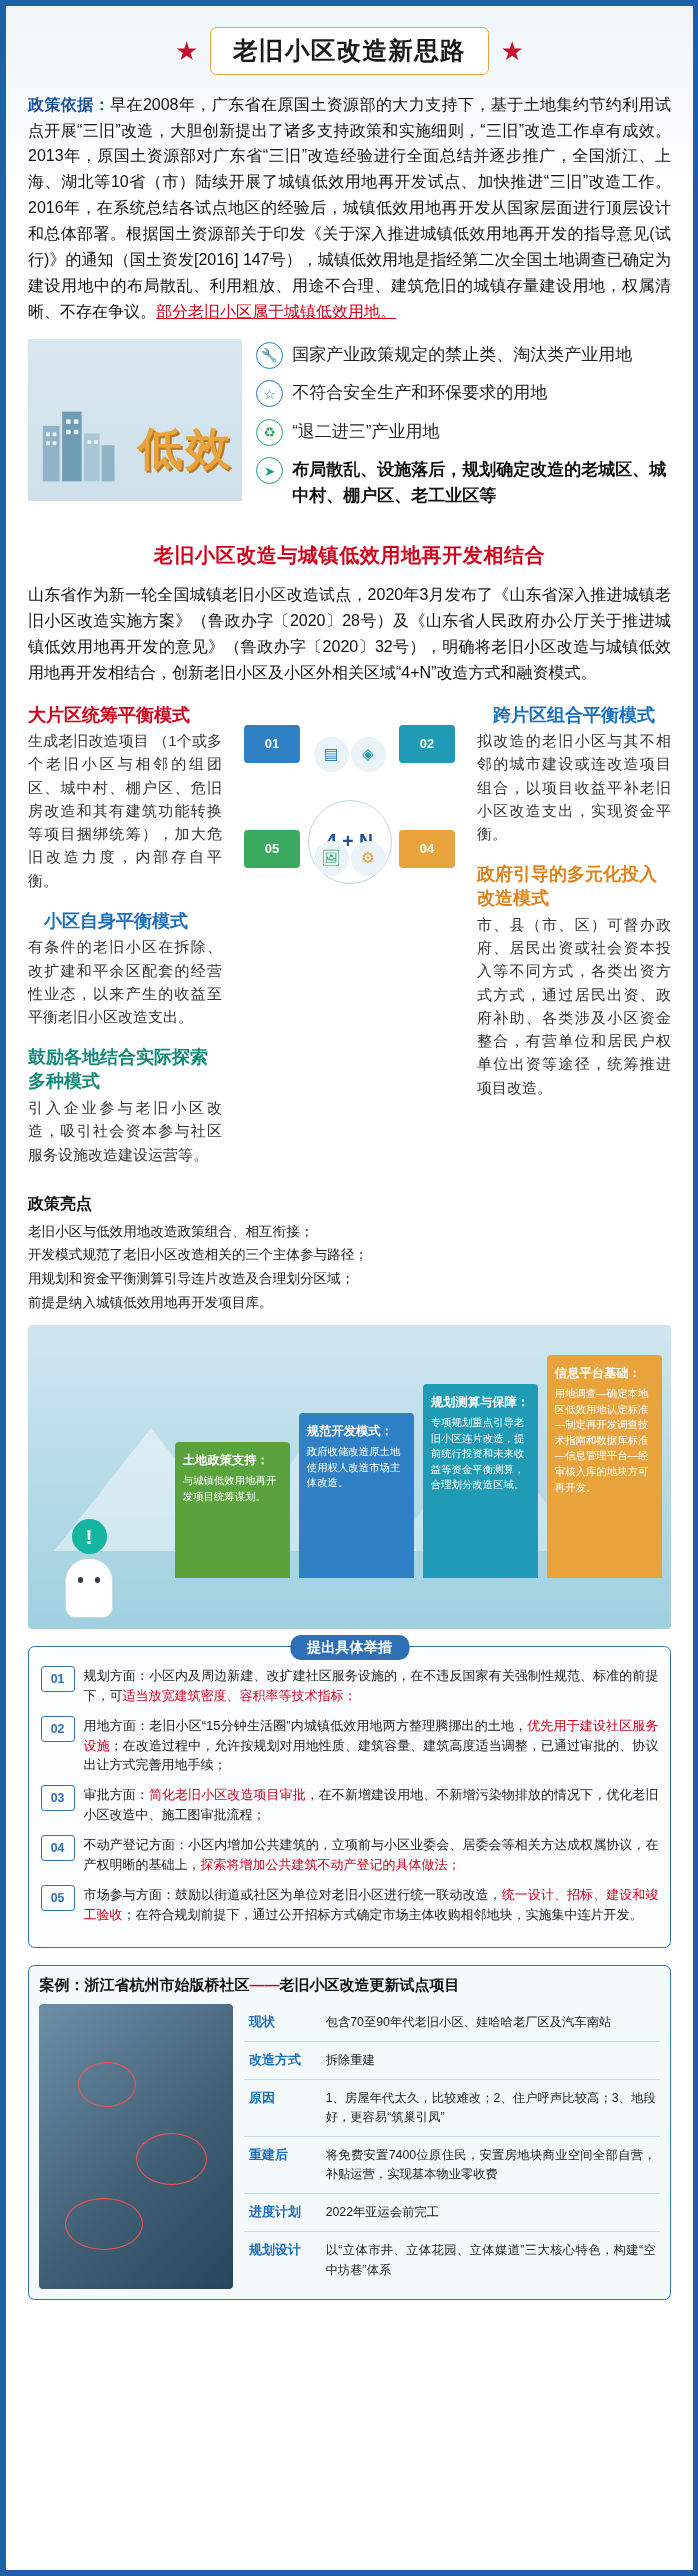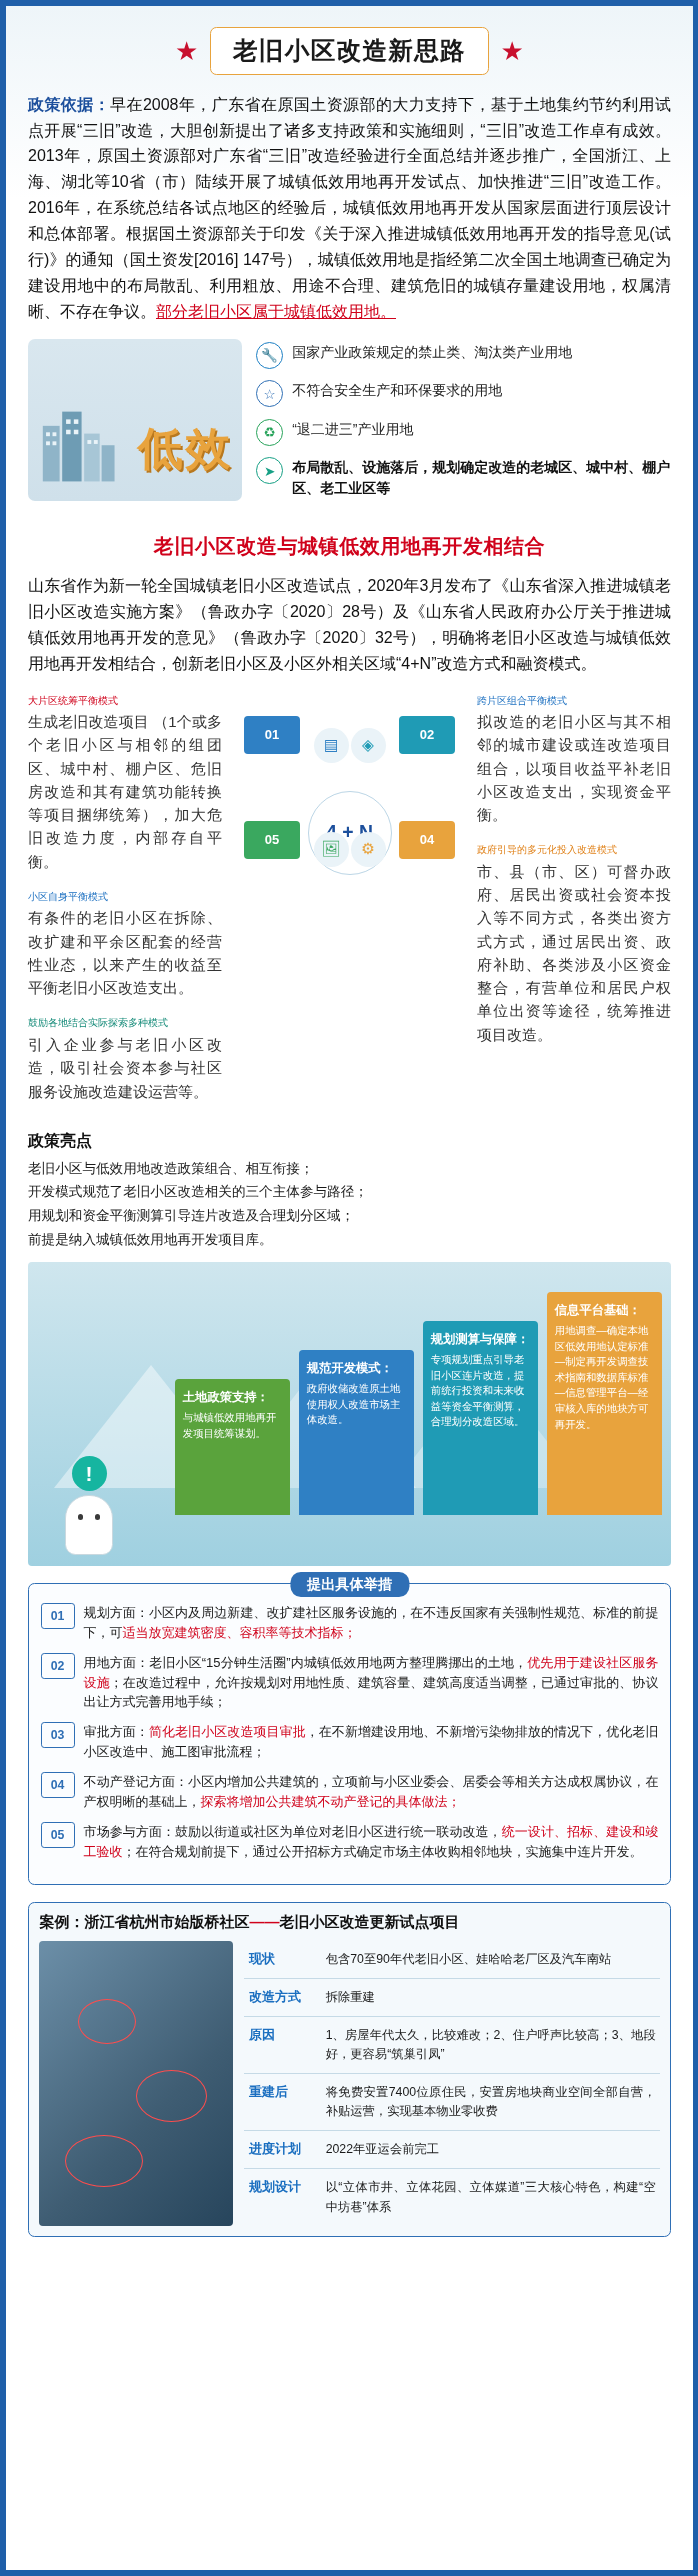--- a/index.html
+++ b/index.html
@@ -66,21 +66,21 @@
   .lowgraph {
     display: flex;
     gap: 14.2px;
     margin: 14.2px 0 6.5px 0;
     align-items: flex-start;
   }
   .lowgraph-art {
     width: 214px;
     height: 162px;
     background: linear-gradient(#d9e7ef, #cfe0ea);
-    border-radius: 7px;
+    border-radius: 0;
     position: relative;
     overflow: hidden;
     flex: none;
   }
   .art-city {
     position: absolute; left: 11.6px; bottom: 17px;
     width: 78px; height: 84px;
   }
   .art-word {
     position: absolute; right: 9px; bottom: 22px;
@@ -98,34 +98,34 @@
   .b-icon {
     width: 27px; height: 27px; border-radius: 50%;
     border: 1.3px solid #1c7fc4;
     color: #1c7fc4;
     display: flex; align-items: center; justify-content: center;
     font-size: 13.6px; flex: none; background: #fff;
   }
   .b-icon.teal { border-color: #16a085; color: #16a085; }
   .b-icon.green { border-color: #27a35a; color: #27a35a; }
   .b-icon.blue2 { border-color: #2f6fb5; color: #2f6fb5; }
-  .b-text { font-size: 14px; line-height: 1.5; color: #222; }
+  .b-text { font-size: 17px; line-height: 1.5; color: #222; }
   .b-text.bold { font-weight: bold; color: #111; }
   
   .diagram {
     display: flex;
     margin: 17px 0 6.5px 0;
     gap: 6.5px;
   }
   .dg-col { width: 194px; }
   .dg-col.right { width: 194px; }
   .dg-mid { flex: 1; position: relative; min-height: 246px; }
   .dg-item { margin-bottom: 17px; }
-  .dg-title { font-size: 10px; font-weight: normal; color: #d0021b; margin-bottom: 2.6px; }
-  .dg-title.blue { color: #1b6fc0; }
+  .dg-title { font-size: 18px; font-weight: bold; color: #d0021b; margin-bottom: 2.6px; }
+  .dg-title.blue { color: #1b6fc0; margin-left: 16px; }
   .dg-title.teal { color: #138a78; }
   .dg-title.orange { color: #e0821a; }
   .dg-body { font-size: 15px; line-height: 1.55; color: #333; text-align: justify; }
   .hub {
     position: absolute;
     left: 50%; top: 97px; transform: translateX(-50%);
     width: 84px; height: 84px; border-radius: 50%;
     background: #ffffff; border: 1.9px solid #bcd6e6;
     display: flex; align-items: center; justify-content: center;
     font-size: 19.4px; font-weight: bold; color: #1c4f9c;

